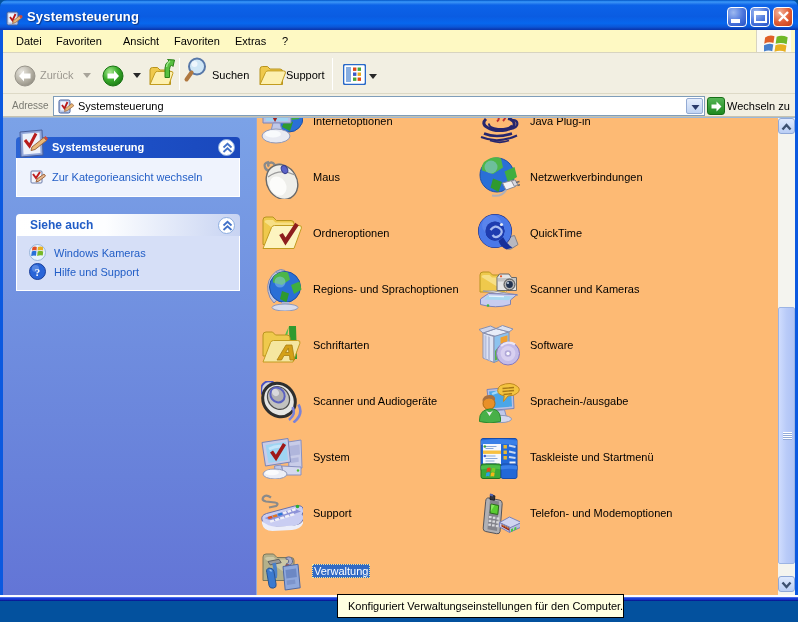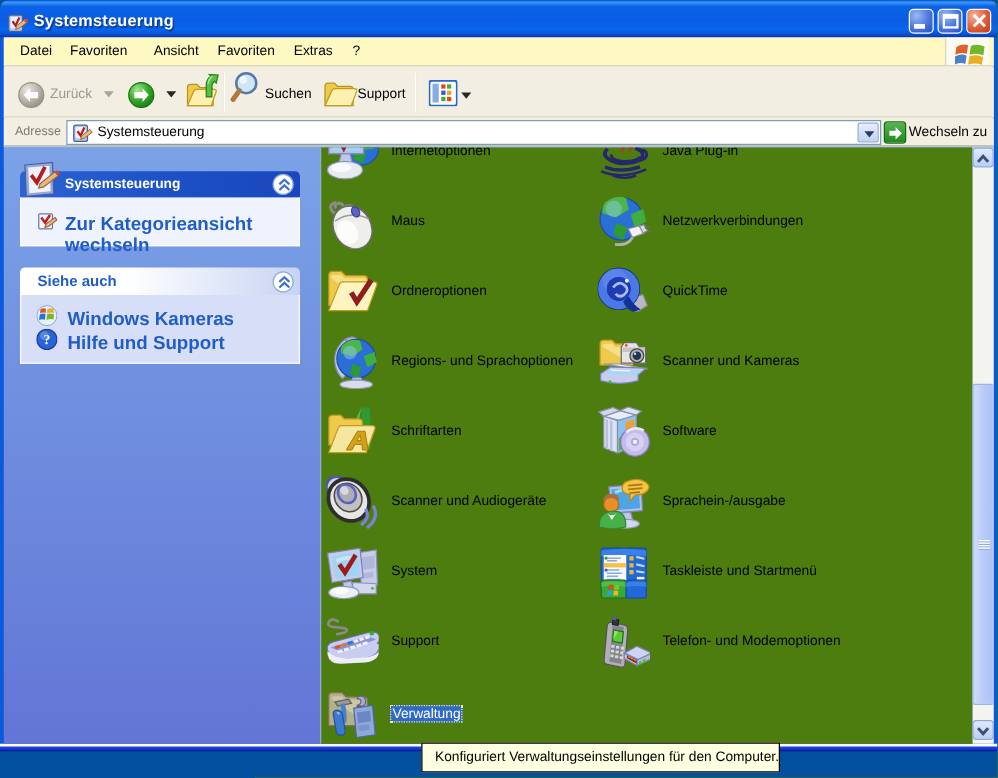--- a/index.html
+++ b/index.html
@@ -34,39 +34,39 @@
 #addrtext{position:absolute;left:24px;top:3px;font-size:11px;color:#000;}
 #addrdrop{position:absolute;right:1px;top:1px;width:17px;height:16px;
  background:linear-gradient(#e6eefc,#c0d3f2);border:1px solid #93abd4;border-radius:2px;}
 #gobtn{position:absolute;left:704px;top:2px;width:18px;height:18px;border-radius:3px;
  background:linear-gradient(#56b556,#1f8a1f);border:1px solid #176e17;}
 #golabel{position:absolute;left:724px;top:5px;font-size:11px;color:#000;}
 
 #contentline{position:absolute;left:3px;top:117px;width:792px;height:1px;background:#9db8d8;}
 #sidebar{position:absolute;left:3px;top:118px;width:253px;height:477px;
  background:linear-gradient(#7ba2e7,#6881da 75%,#6375d6);}
-#main{position:absolute;left:256px;top:118px;width:522px;height:477px;background:#4d7c0f;overflow:hidden;border-left:1px solid #94a8d4;}
+#main{position:absolute;left:256px;top:118px;width:522px;height:477px;background:#fdba74;overflow:hidden;border-left:1px solid #94a8d4;}
 #scroll{position:absolute;left:778px;top:118px;width:17px;height:477px;background:#f4f4ef;}
 #rborder{position:absolute;left:795px;top:30px;width:3px;height:571px;background:#0b59e0;}
 #lborder{position:absolute;left:0;top:30px;width:3px;height:571px;background:#0b59e0;}
 #bborder{position:absolute;left:0;top:595px;width:798px;height:6px;
  background:linear-gradient(#fdfdfd 0%,#fdfdfd 28%,#1d46e0 45%,#1533cc 75%,#021080 100%);}
 
 .spanel{position:absolute;left:13px;width:224px;}
 .p1head{position:absolute;left:0;top:0;width:224px;height:21px;border-radius:4px 4px 0 0;
  background:linear-gradient(to right,#2a63d4,#1c4ec4 60%,#1a48bc);}
 .p1headtext{position:absolute;left:36px;top:4px;color:#fff;font-weight:bold;font-size:11px;}
 .p1body{position:absolute;left:0;top:21px;width:224px;height:39px;background:#eff3fd;border:1px solid #fff;border-top:none;}
 .p2head{position:absolute;left:0;top:0;width:224px;height:22px;border-radius:4px 4px 0 0;
  background:linear-gradient(to right,#fff,#fdfeff 40%,#c7d3f2);}
 .p2headtext{position:absolute;left:14px;top:4px;color:#215dc6;font-weight:bold;font-size:12px;}
 .p2body{position:absolute;left:0;top:22px;width:224px;height:55px;background:#d6dff7;border:1px solid #fff;border-top:none;}
 .chev{position:absolute;right:5px;top:2px;width:17px;height:17px;border-radius:50%;
  background:#fff;border:1px solid #8cade0;color:#4272c8;}
-.slink{position:absolute;font-size:15px;color:#215dc6;font-weight:bold;}
+.slink{position:absolute;font-size:11px;color:#215dc6;}
 
 .icon{position:absolute;width:42px;height:42px;}
 .label{position:absolute;font-size:11px;color:#000;}
 
 .sbtn{position:absolute;left:0px;width:17px;height:16px;border-radius:3px;
  background:linear-gradient(#dfe9fd,#bacef5);border:1px solid #8fa8d8;
  color:#44587c;}
 #sthumb{position:absolute;left:0px;top:189px;width:17px;height:257px;border-radius:2px;
  background:linear-gradient(to right,#cfdcfd,#b9cbf8 50%,#aec2f5);border:1px solid #9cb4e4;}
 

